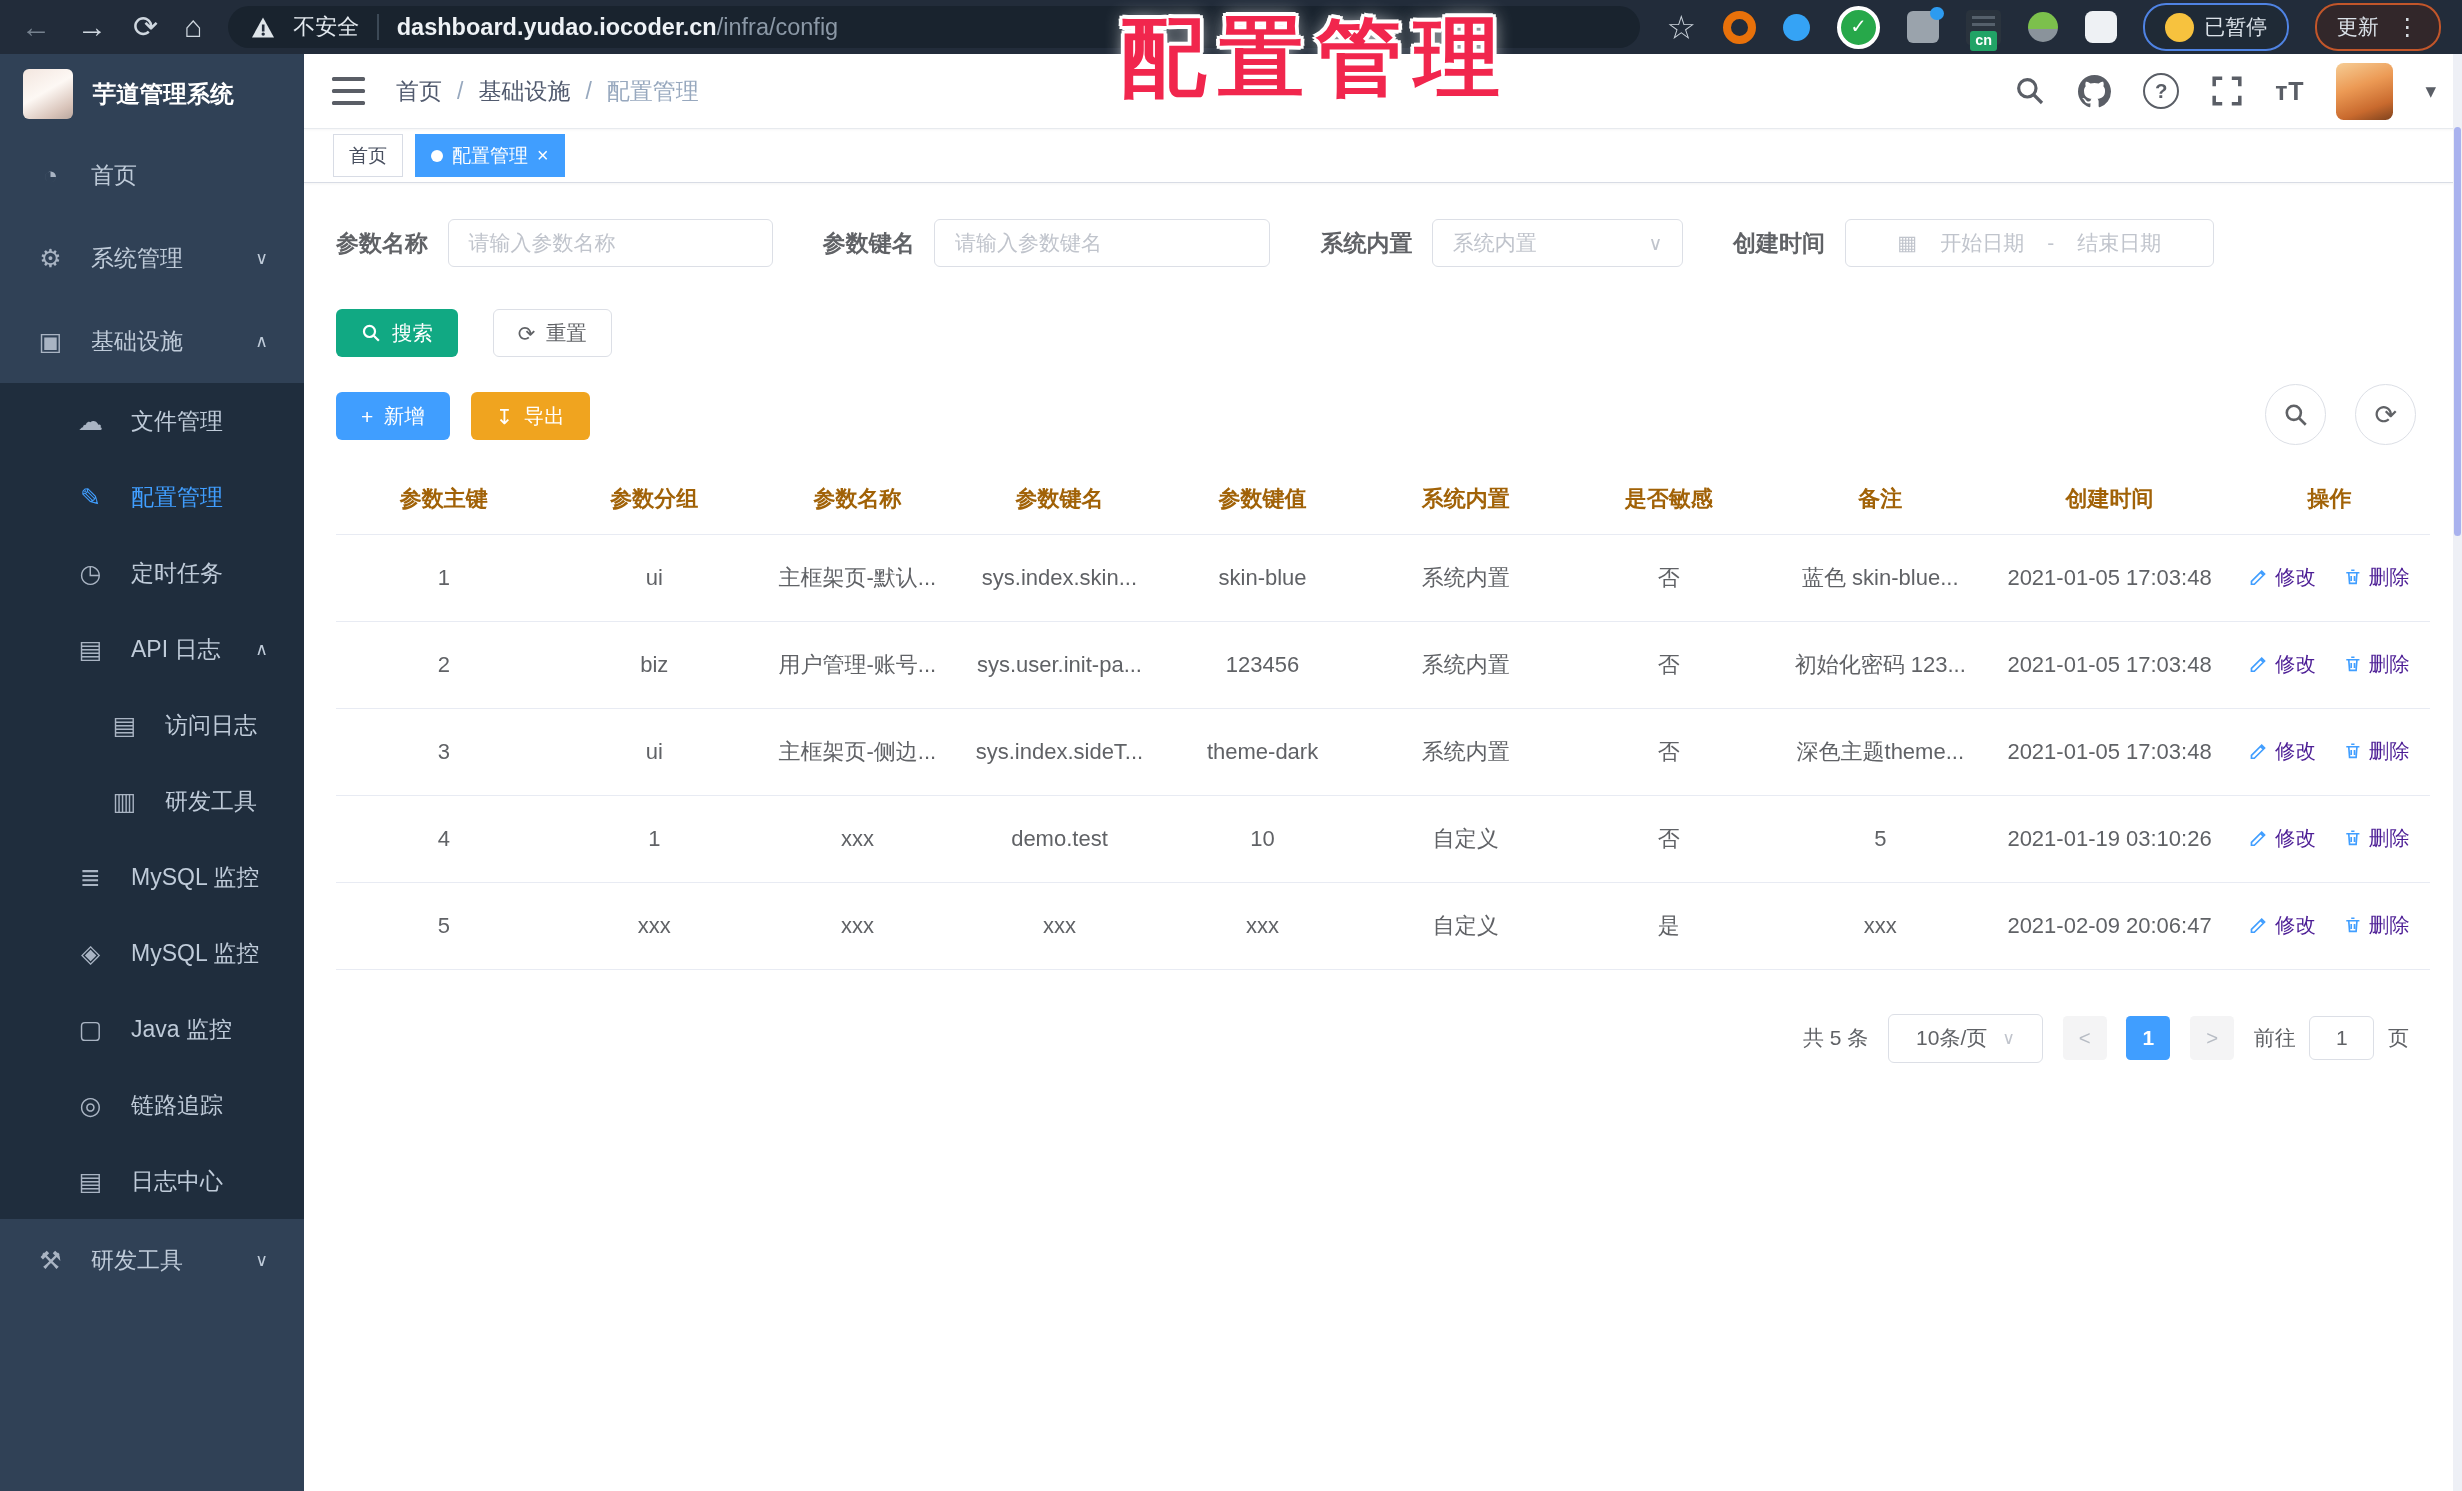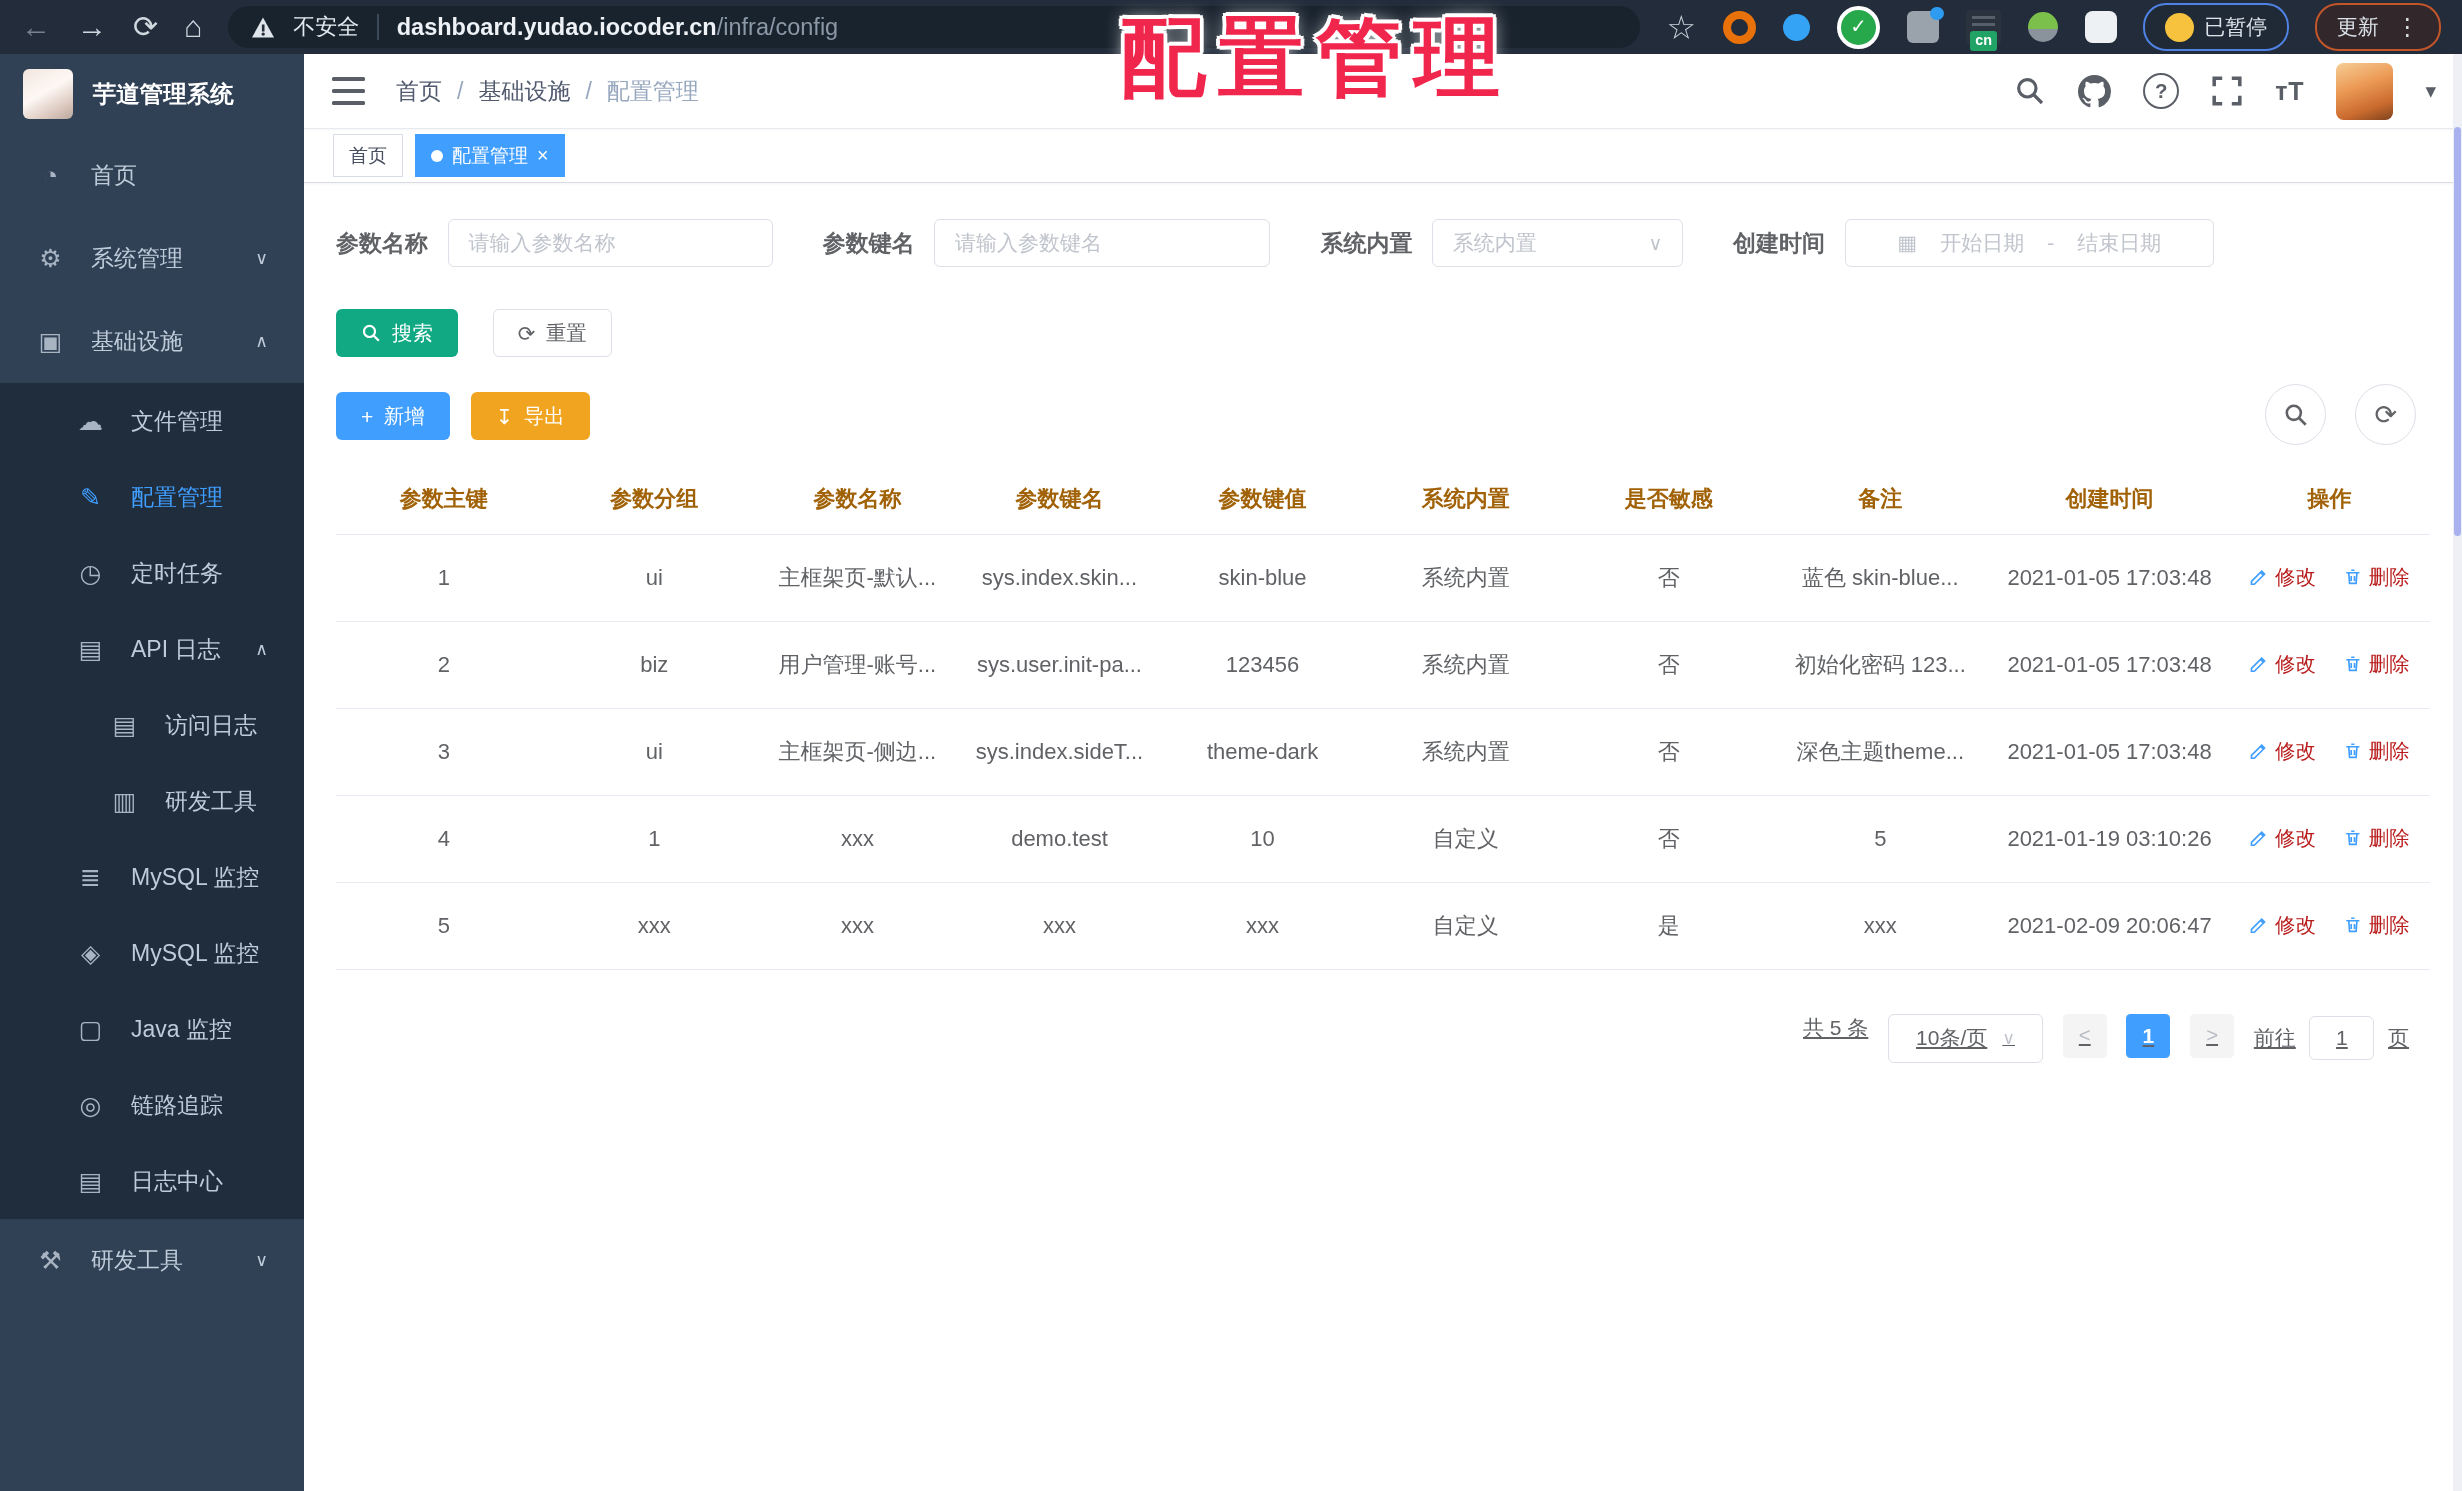--- a/index.html
+++ b/index.html
@@ -107,25 +107,25 @@
   .btn-add{background:#409eff;color:#fff;}
   .btn-export{background:#f0a41f;color:#fff;}
   .mini-circles{position:absolute;right:13.6px;top:-7.6px;display:flex;gap:29px;}
   .circle-btn{width:59px;height:59px;border-radius:50%;border:0.8px solid #dcdfe6;background:#fff;
     display:flex;align-items:center;justify-content:center;color:#606266;font-size:27px;cursor:pointer;}
   
   table.data{width:100%;border-collapse:collapse;margin-top:23px;table-layout:fixed;}
   .data th{font-size:22px;color:#a16207;font-weight:700;padding:21px 0 19.7px;border-bottom:1.5px solid #e8ebf3;text-align:center;}
   .data td{font-size:22px;color:#606266;text-align:center;padding:28px 4.5px;border-bottom:1.5px solid #e8ebf3;
     overflow:hidden;white-space:nowrap;text-overflow:ellipsis;}
-  .op-link{color:#b91c1c;text-decoration:none;font-size:20.4px;display:inline-flex;align-items:center;gap:6px;
+  .op-link{color:#4c1d95;text-decoration:none;font-size:20.4px;display:inline-flex;align-items:center;gap:6px;
     margin:0 10.6px;cursor:pointer;}
   
-  .pagination{display:flex;justify-content:flex-end;gap:19.7px;margin-top:44px;
-    padding-right:21px;font-size:21px;color:#606266;text-decoration:underline;}
+  .pagination{display:flex;align-items:center;justify-content:flex-end;gap:19.7px;margin-top:44px;
+    padding-right:21px;font-size:21px;color:#606266;}
   .pg-size{width:153px;height:47px;border:0.8px solid #dcdfe6;border-radius:6px;display:flex;align-items:center;
     justify-content:center;gap:15px;cursor:pointer;}
   .pg-size .chev{color:#c0c4cc;font-size:17.4px;}
   .pg-btn{width:44px;height:44px;border-radius:4.5px;background:#f4f4f5;color:#b7bcc4;display:flex;
     align-items:center;justify-content:center;font-size:20.4px;cursor:pointer;}
   .pg-page{width:44px;height:44px;border-radius:4.5px;background:#409eff;color:#fff;display:flex;
     align-items:center;justify-content:center;font-size:21px;font-weight:700;cursor:pointer;}
   .pg-goto{display:flex;align-items:center;gap:13.6px;}
   .pg-goto input{width:65px;height:44px;border:0.8px solid #dcdfe6;border-radius:6px;text-align:center;
     font-size:21px;color:#606266;outline:none;font-family:inherit;box-sizing:border-box;}

